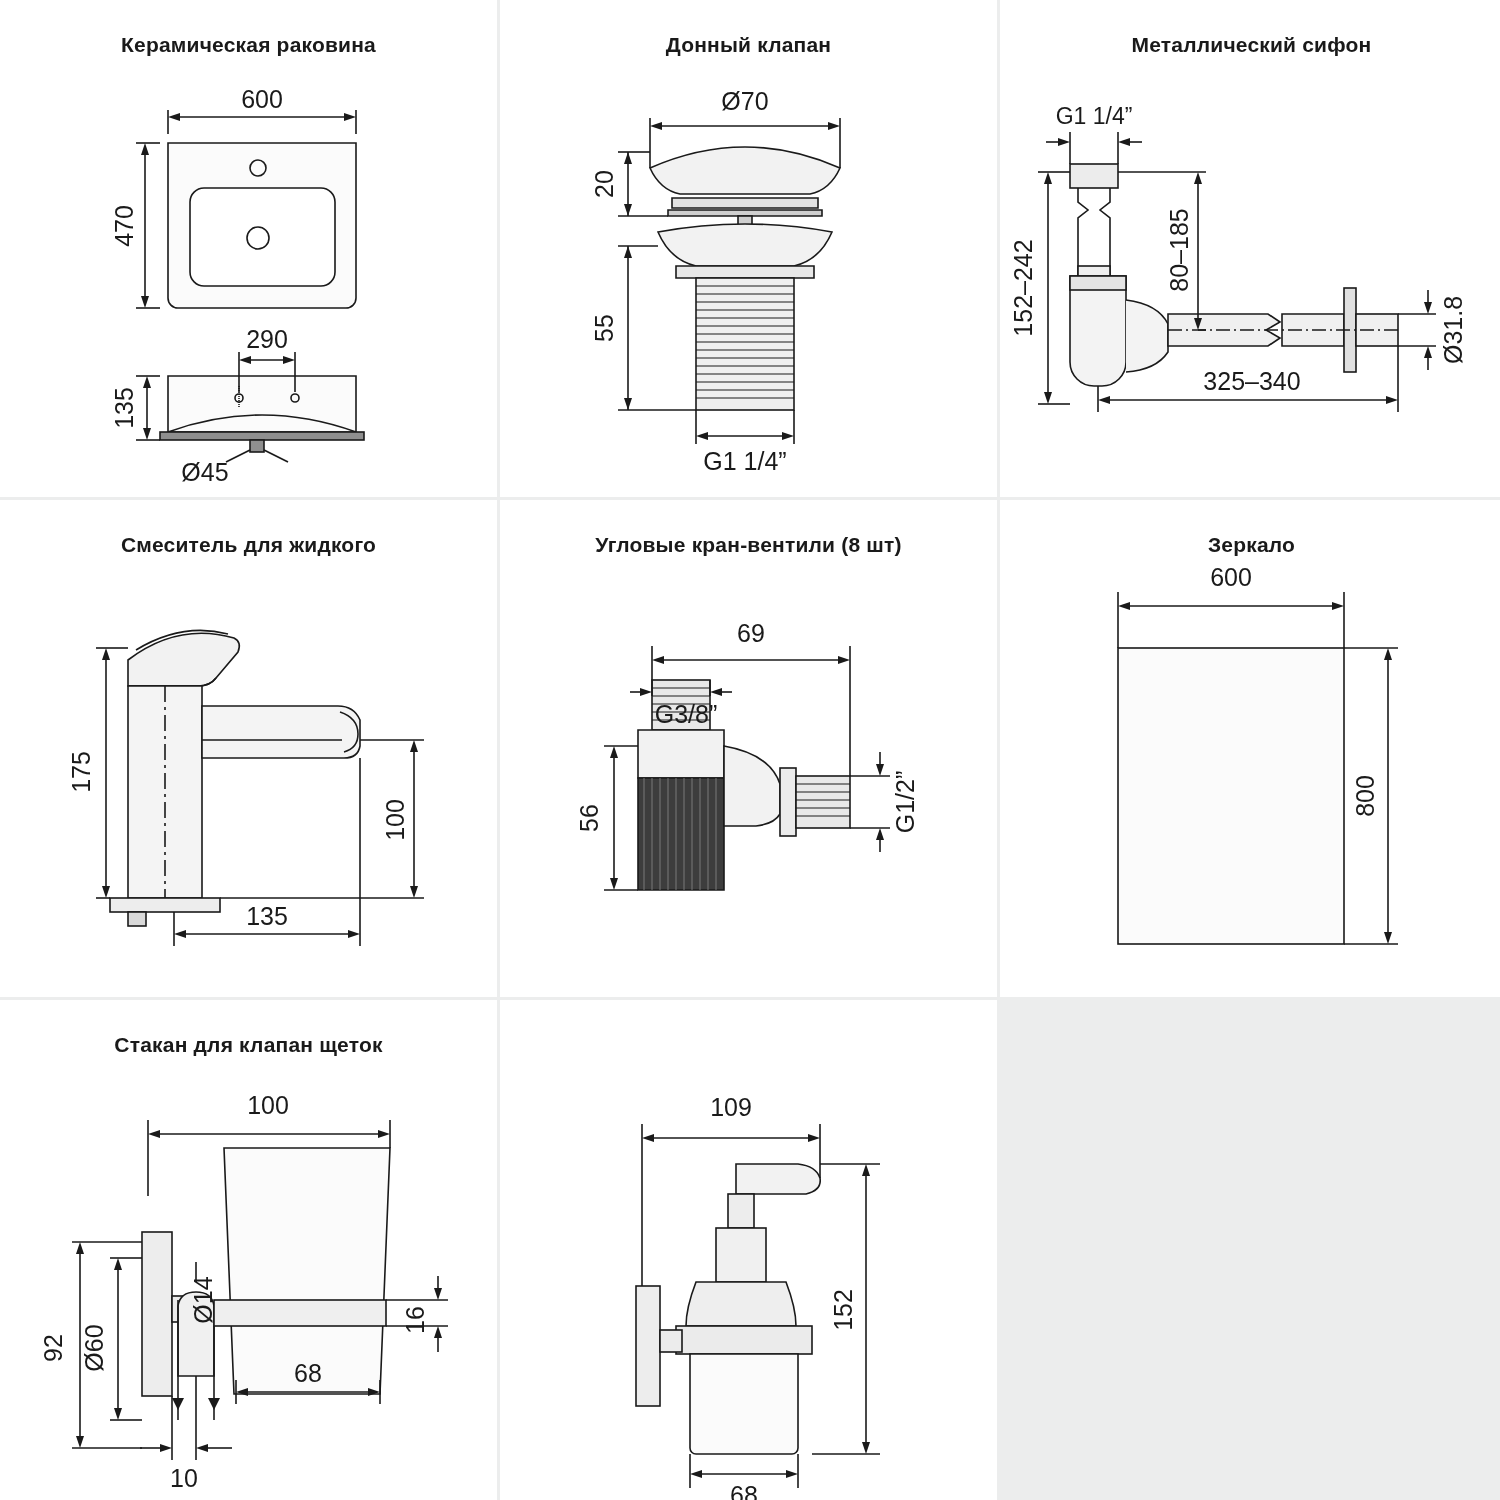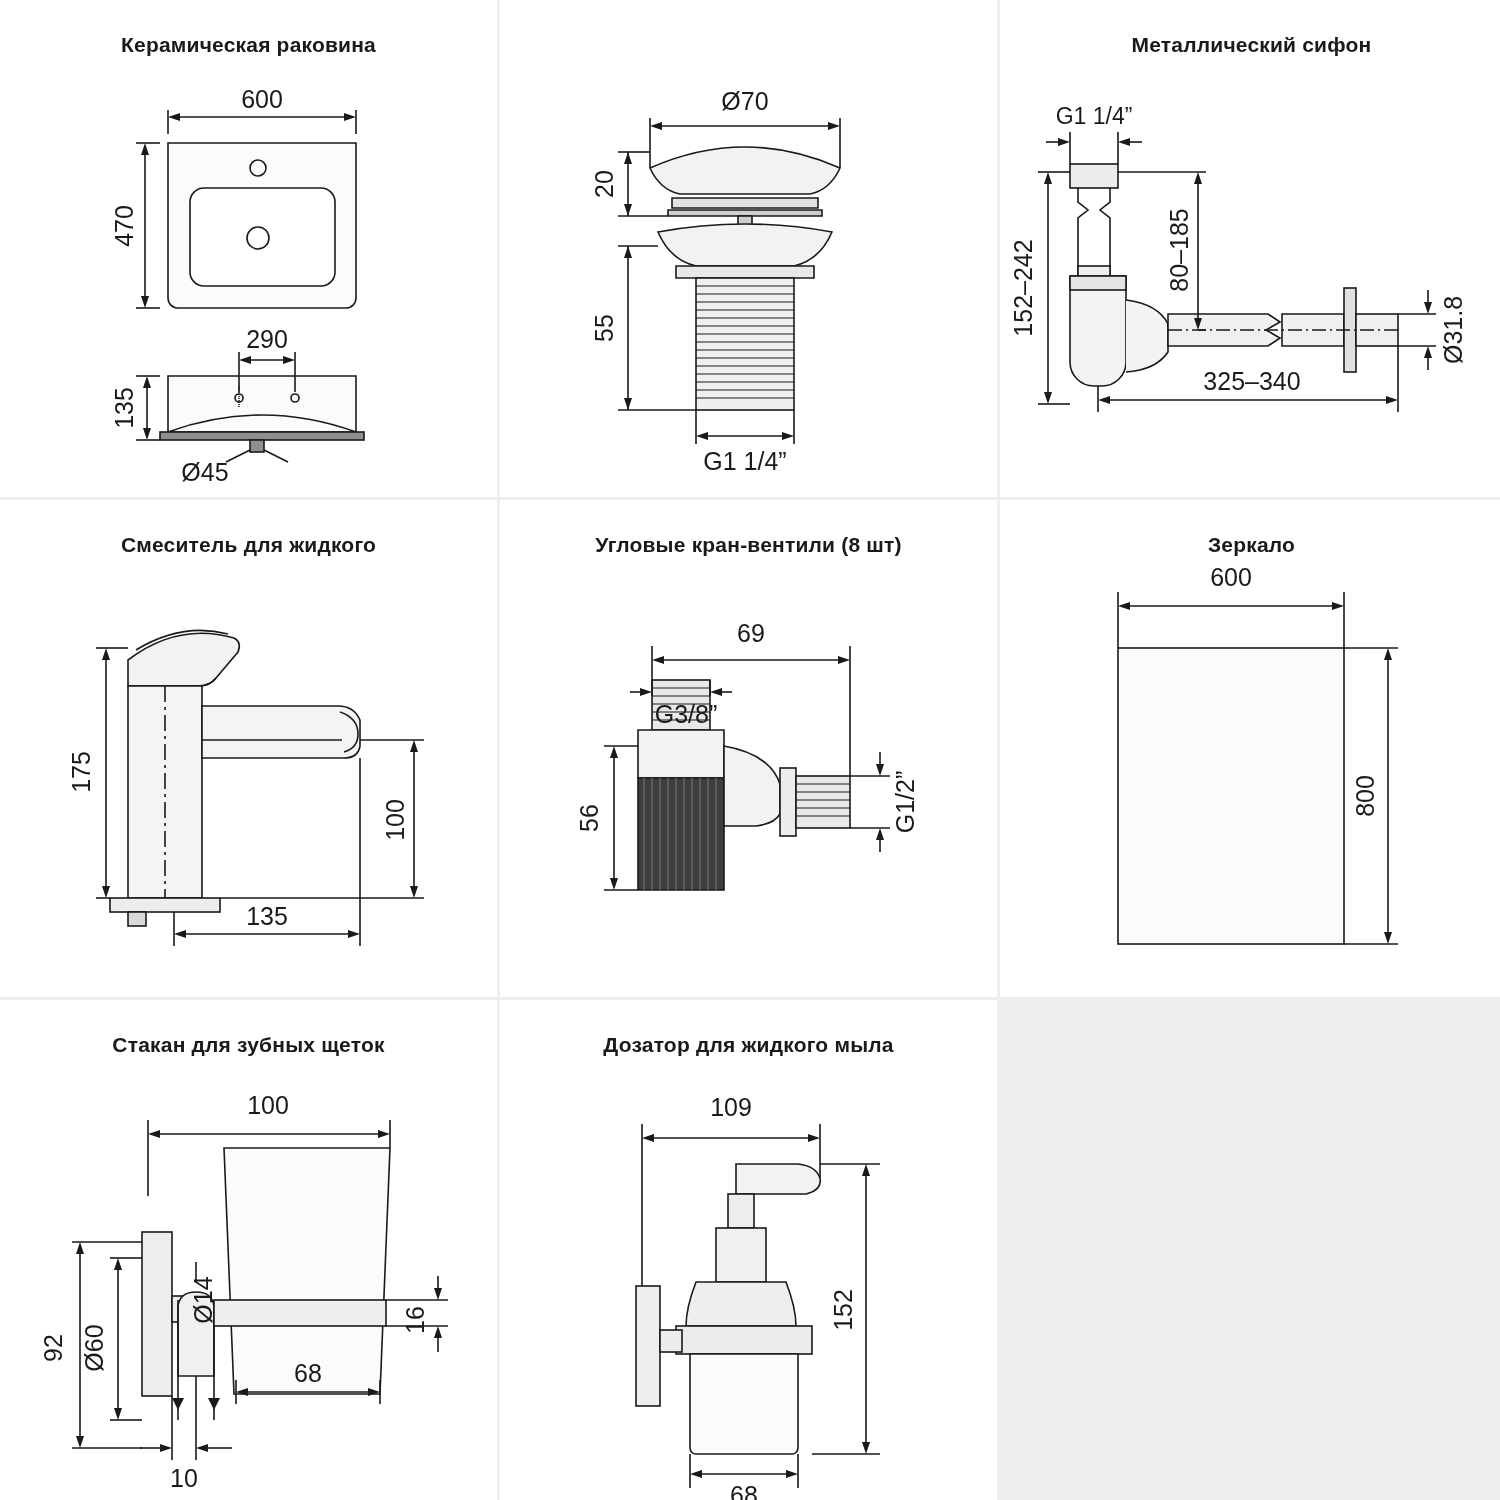--- a/index.html
+++ b/index.html
@@ -89,20 +89,21 @@
       </g>
       <text class="dim" x="262" y="108" text-anchor="middle">600</text>
       <text class="dim" x="133" y="226" text-anchor="middle" transform="rotate(-90 133 226)">470</text>
       <text class="dim" x="267" y="348" text-anchor="middle">290</text>
       <text class="dim" x="133" y="408" text-anchor="middle" transform="rotate(-90 133 408)">135</text>
       <text class="dim" x="205" y="481" text-anchor="middle">Ø45</text>
     </svg>
   </div>
 
   <div class="cell">
+    <div class="cell-title">Донный клапан</div>
     <svg class="canvas" viewBox="0 0 497 497">
       <g stroke="#1a1a1a" fill="none" stroke-width="1.6">
 
         <path d="M150 168 q95 -42 190 0 q-10 22 -30 26 h-130 q-20 -4 -30 -26 z" fill="#f2f2f2"></path>
         <path d="M172 198 h146 v10 h-146 z" fill="#e2e2e2"></path>
         <path d="M168 210 h154 v6 h-154 z" fill="#cfcfcf"></path>
         <rect x="238" y="216" width="14" height="12" fill="#cfcfcf"></rect>
         <path d="M158 232 q87 -16 174 0 q-12 28 -38 34 h-98 q-26 -6 -38 -34 z" fill="#f2f2f2"></path>
         <path d="M176 266 h138 v12 h-138 z" fill="#e8e8e8"></path>
 
@@ -352,21 +353,21 @@
         <line x1="388" y1="156" x2="388" y2="436"></line>
         <path d="M388 148 l-4 12 h8 z" fill="#1a1a1a" stroke="none"></path>
         <path d="M388 444 l-4 -12 h8 z" fill="#1a1a1a" stroke="none"></path>
       </g>
       <text class="dim" x="231" y="86" text-anchor="middle">600</text>
       <text class="dim" x="374" y="296" text-anchor="middle" transform="rotate(-90 374 296)">800</text>
     </svg>
   </div>
 
   <div class="cell">
-    <div class="cell-title">Стакан для зубных щеток</div>
+    <div class="cell-title">Стакан для клапан щеток</div>
     <svg class="canvas" viewBox="0 0 497 506">
       <g stroke="#1a1a1a" fill="none" stroke-width="1.6">
 
         <path d="M224 148 h166 l-10 246 h-146 z" fill="#fbfbfb"></path>
 
         <rect x="142" y="232" width="30" height="164" fill="#ededed"></rect>
 
         <rect x="172" y="296" width="24" height="26" fill="#ececec"></rect>
         <path d="M196 292 q16 0 18 14 v70 h-36 v-70 q2 -14 18 -14z" fill="#f0f0f0"></path>
 
@@ -420,21 +421,20 @@
       <text class="dim" x="212" y="300" text-anchor="middle" transform="rotate(-90 212 300)">Ø14</text>
       <text class="dim" x="62" y="348" text-anchor="middle" transform="rotate(-90 62 348)">92</text>
       <text class="dim" x="103" y="348" text-anchor="middle" transform="rotate(-90 103 348)">Ø60</text>
       <text class="dim" x="424" y="320" text-anchor="middle" transform="rotate(-90 424 320)">16</text>
       <text class="dim" x="308" y="382" text-anchor="middle">68</text>
       <text class="dim" x="184" y="487" text-anchor="middle">10</text>
     </svg>
   </div>
 
   <div class="cell">
-    <div class="cell-title">Дозатор для жидкого мыла</div>
     <svg class="canvas" viewBox="0 0 497 506">
       <g stroke="#1a1a1a" fill="none" stroke-width="1.6">
 
         <path d="M236 164 h62 q18 2 22 14 q2 12 -14 16 h-70 z" fill="#f2f2f2"></path>
         <rect x="228" y="194" width="26" height="34" fill="#ededed"></rect>
 
         <rect x="216" y="228" width="50" height="54" fill="#f0f0f0"></rect>
 
         <path d="M196 282 h90 q10 26 10 44 h-110 q0 -18 10 -44 z" fill="#eeeeee"></path>
 

